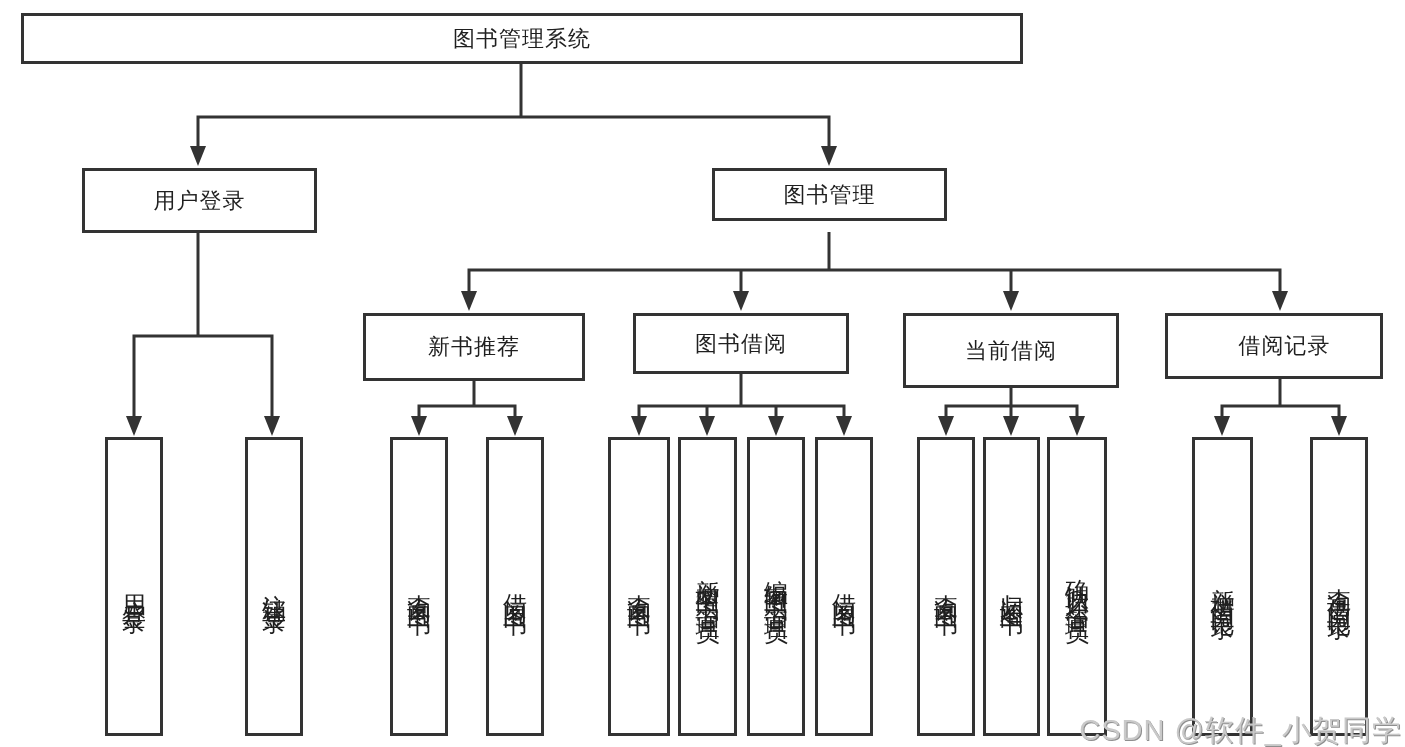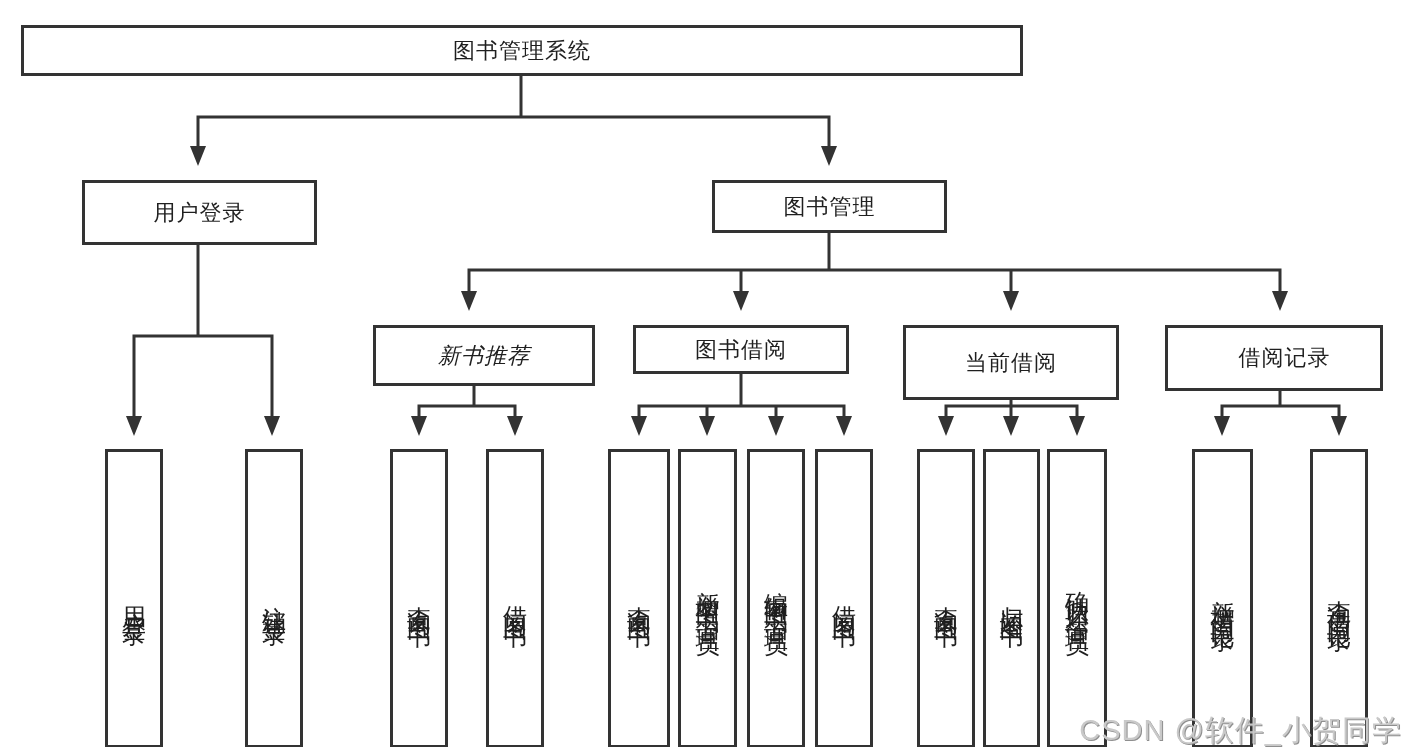--- a/index.html
+++ b/index.html
@@ -22,21 +22,20 @@
   #connectors .ah{fill:var(--line);stroke:none;}
   .box{
     position:absolute;
     box-sizing:border-box;
     background:var(--box_fill);
     border:3px solid var(--line);
     color:var(--text);
     display:flex;align-items:center;justify-content:center;
     z-index:2;
     white-space:nowrap;
-    margin-top:12px;
   }
   .h-box{font-size:22px;letter-spacing:1px;}
   .v-box{
     writing-mode:vertical-rl;
     text-orientation:mixed;
     font-size:24px;
     letter-spacing:6px;
     line-height:1;
   }
   .root-box{font-size:22px;}
@@ -101,22 +100,22 @@
     <path class="ln" d="M1222,424 L1222,406 L1339,406 L1339,424"></path>
     <polygon class="ah" points="1214,416 1230,416 1222,436"></polygon>
     <polygon class="ah" points="1331,416 1347,416 1339,436"></polygon>
   </svg>
 
   <div class="box h-box root-box" style="left:21px;top:13px;width:1002px;height:51px;">图书管理系统</div>
 
   <div class="box h-box" style="left:82px;top:168px;width:235px;height:65px;">用户登录</div>
   <div class="box h-box" style="left:712px;top:168px;width:235px;height:53px;">图书管理</div>
 
-  <div class="box h-box" style="left:373px;top:313px;width:222px;height:61px;font-style:italic;">新书推荐</div>
-  <div class="box h-box" style="left:633px;top:313px;width:216px;height:49px;">图书借阅</div>
+  <div class="box h-box" style="left:363px;top:313px;width:222px;height:68px;">新书推荐</div>
+  <div class="box h-box" style="left:633px;top:313px;width:216px;height:61px;">图书借阅</div>
   <div class="box h-box" style="left:903px;top:313px;width:216px;height:75px;">当前借阅</div>
   <div class="box h-box" style="left:1165px;top:313px;width:218px;height:66px;padding-left:21px;">借阅记录</div>
 
   <div class="box v-box" style="left:105px;top:437px;width:58px;height:299px;">用户登录</div>
   <div class="box v-box" style="left:245px;top:437px;width:58px;height:299px;">注销登录</div>
 
   <div class="box v-box" style="left:390px;top:437px;width:58px;height:299px;">查询图书</div>
   <div class="box v-box" style="left:486px;top:437px;width:58px;height:299px;">借阅图书</div>
 
   <div class="box v-box" style="left:608px;top:437px;width:62px;height:299px;">查询图书</div>

